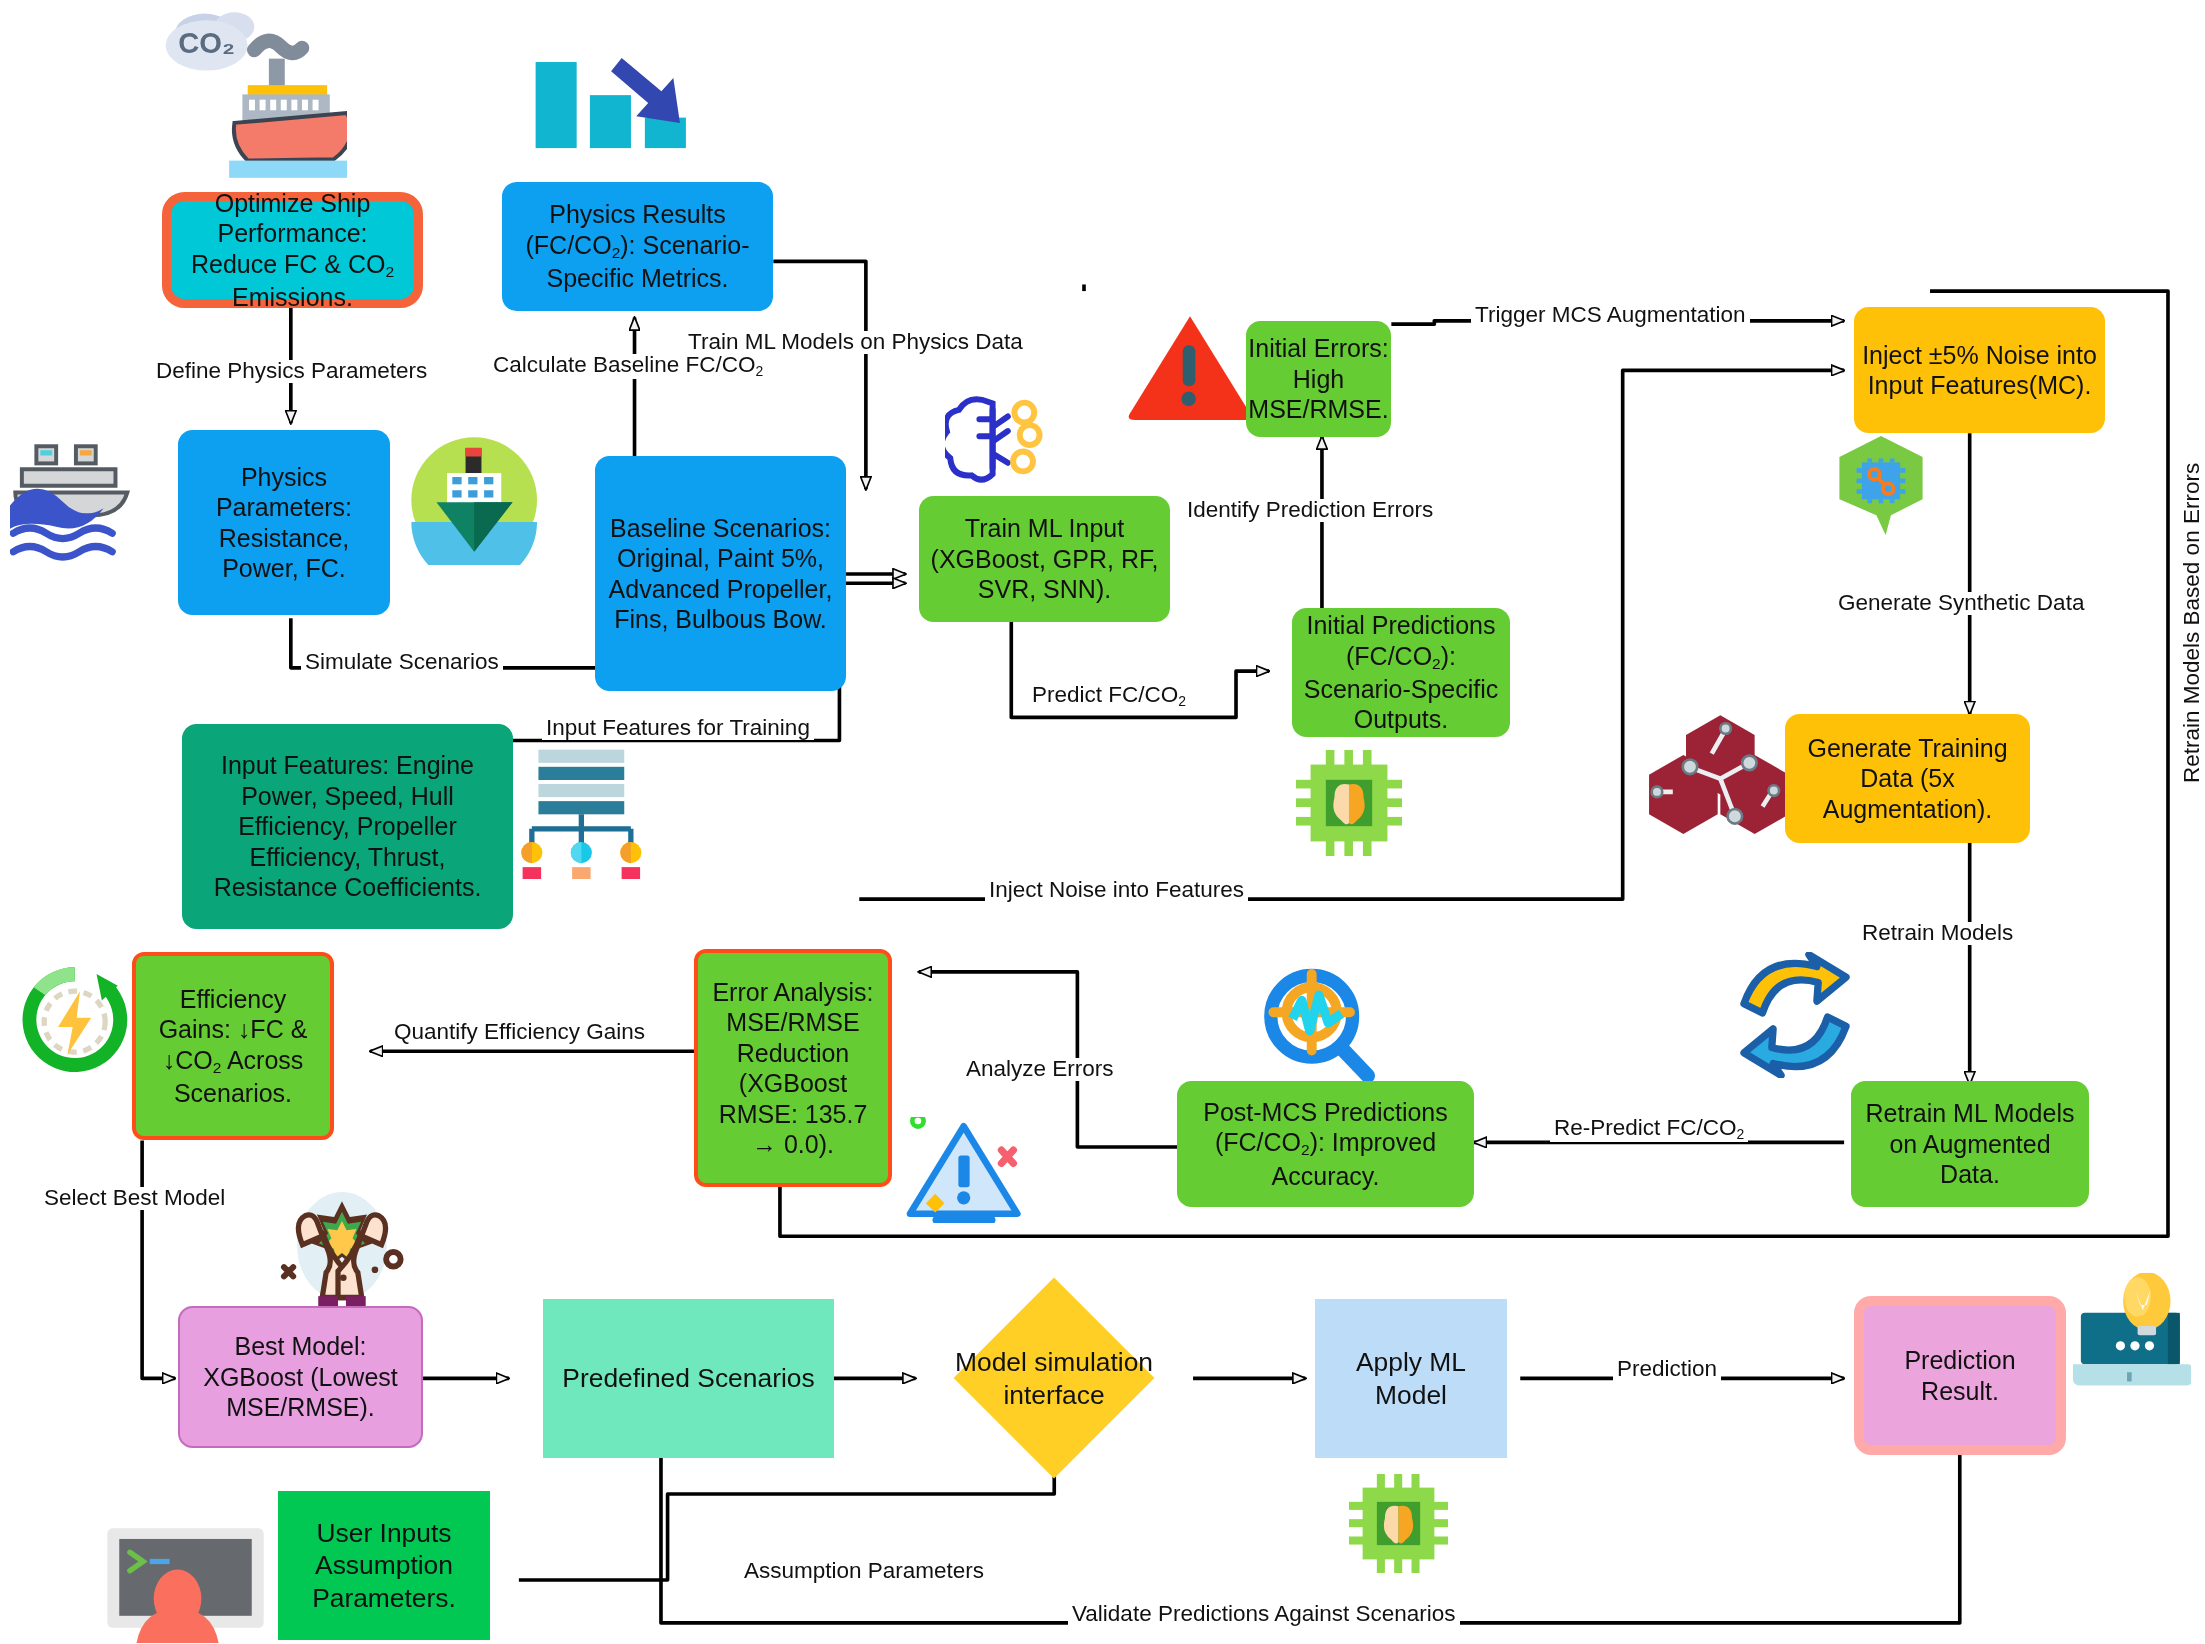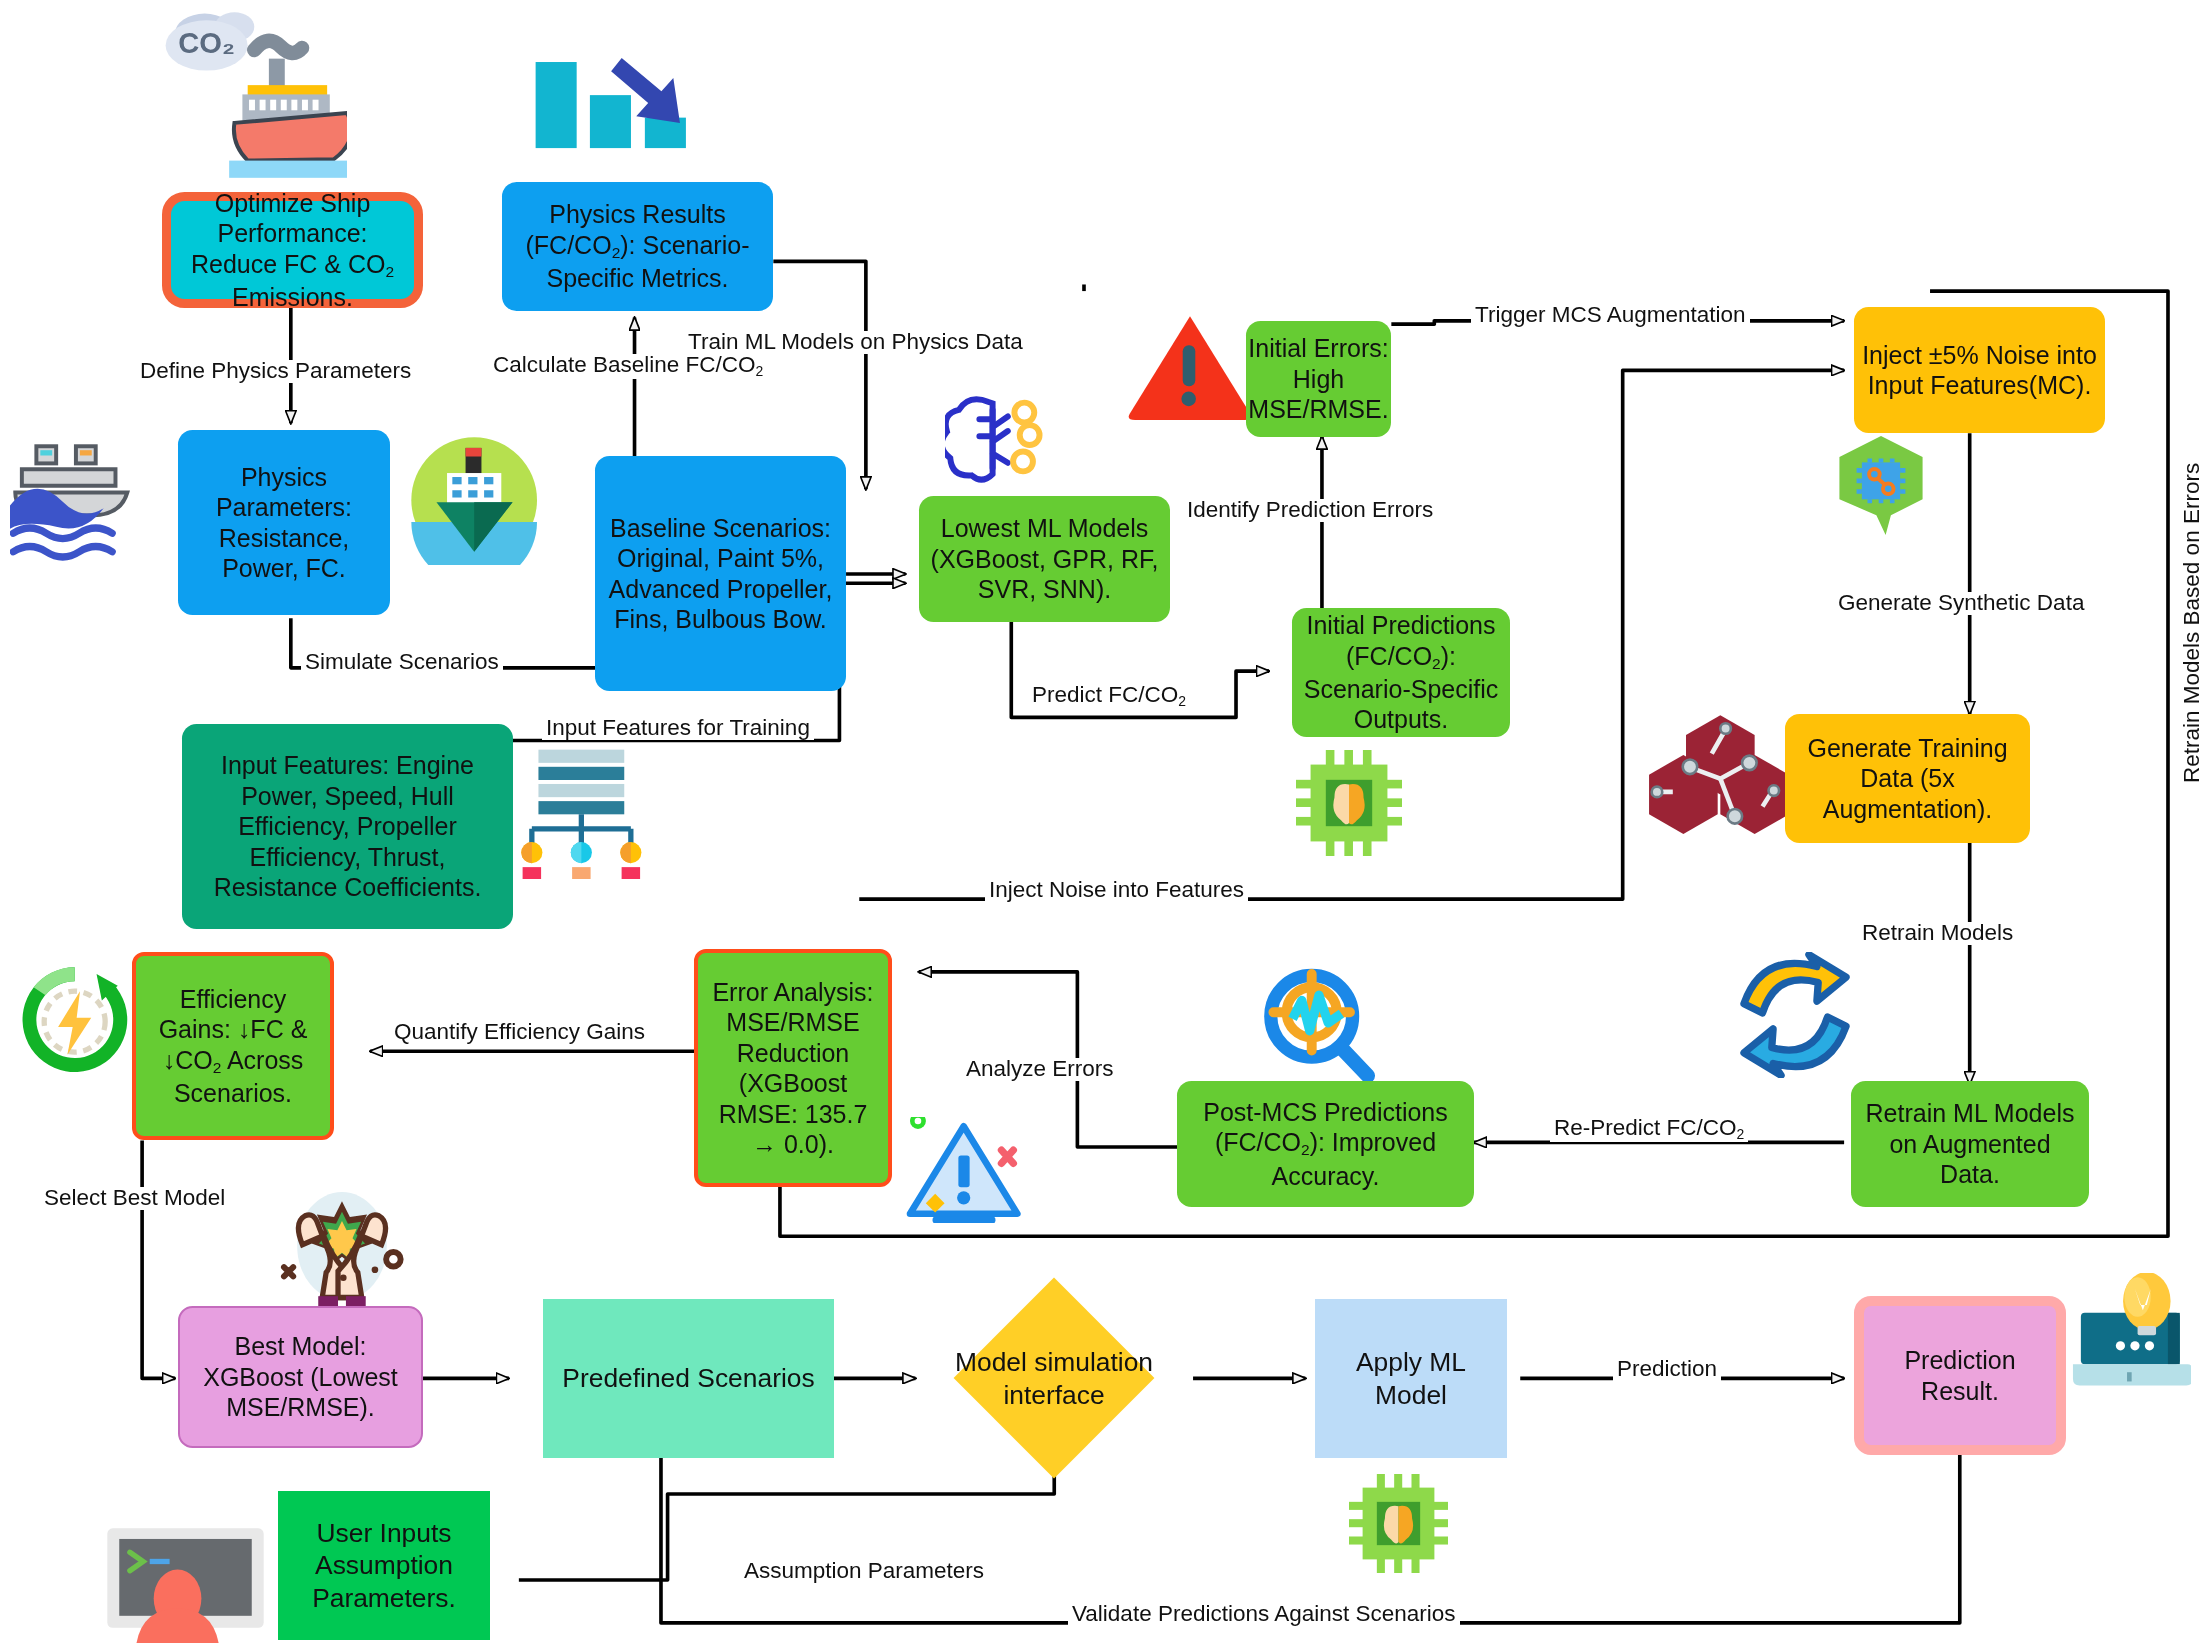--- a/index.html
+++ b/index.html
@@ -367,21 +367,21 @@
 
   <div class="node c-blue rounded" style="left:178px;top:430px;width:212px;height:185px;font-size:25px;">
     <span class="txt">Physics Parameters: Resistance, Power, FC.</span>
   </div>
 
   <div class="node c-blue rounded" style="left:595px;top:456px;width:251px;height:235px;font-size:25px;">
     <span class="txt">Baseline Scenarios: Original, Paint 5%, Advanced Propeller, Fins, Bulbous Bow.</span>
   </div>
 
   <div class="node c-green rounded" style="left:919px;top:496px;width:251px;height:126px;font-size:25px;">
-    <span class="txt">Lowest ML Models (XGBoost, GPR, RF, SVR, SNN).</span>
+    <span class="txt">Train ML Input (XGBoost, GPR, RF, SVR, SNN).</span>
   </div>
 
   <div class="node c-green rounded" style="left:1246px;top:321px;width:145px;height:116px;font-size:25px;">
     <span class="txt">Initial Errors: High MSE/RMSE.</span>
   </div>
 
   <div class="node c-green rounded" style="left:1276px;top:608px;width:218px;height:129px;font-size:25px;margin-left:16px;">
     <span class="txt">Initial Predictions (FC/CO<sub>2</sub>): Scenario-Specific Outputs.</span>
   </div>
 
@@ -431,21 +431,21 @@
   </div>
 
   <div class="node c-pink-out" style="left:1854px;top:1296px;width:212px;height:159px;font-size:25px;">
     <span class="txt">Prediction Result.</span>
   </div>
 
   <div class="node c-emerald square" style="left:278px;top:1491px;width:212px;height:149px;font-size:26.4px;">
     <span class="txt">User Inputs Assumption Parameters.</span>
   </div>
 
-  <div class="edge-label" style="left:136px;top:360px;">Define Physics Parameters</div>
+  <div class="edge-label" style="left:152px;top:360px;">Define Physics Parameters</div>
 
   <div class="edge-label" style="left:489px;top:354px;">Calculate Baseline FC/CO<sub>2</sub></div>
 
   <div class="edge-label" style="left:301px;top:651px;">Simulate Scenarios</div>
 
   <div class="edge-label" style="left:684px;top:331px;">Train ML Models on Physics Data</div>
 
   <div class="edge-label" style="left:542px;top:717px;">Input Features for Training</div>
 
   <div class="edge-label" style="left:1028px;top:684px;">Predict FC/CO<sub>2</sub></div>

